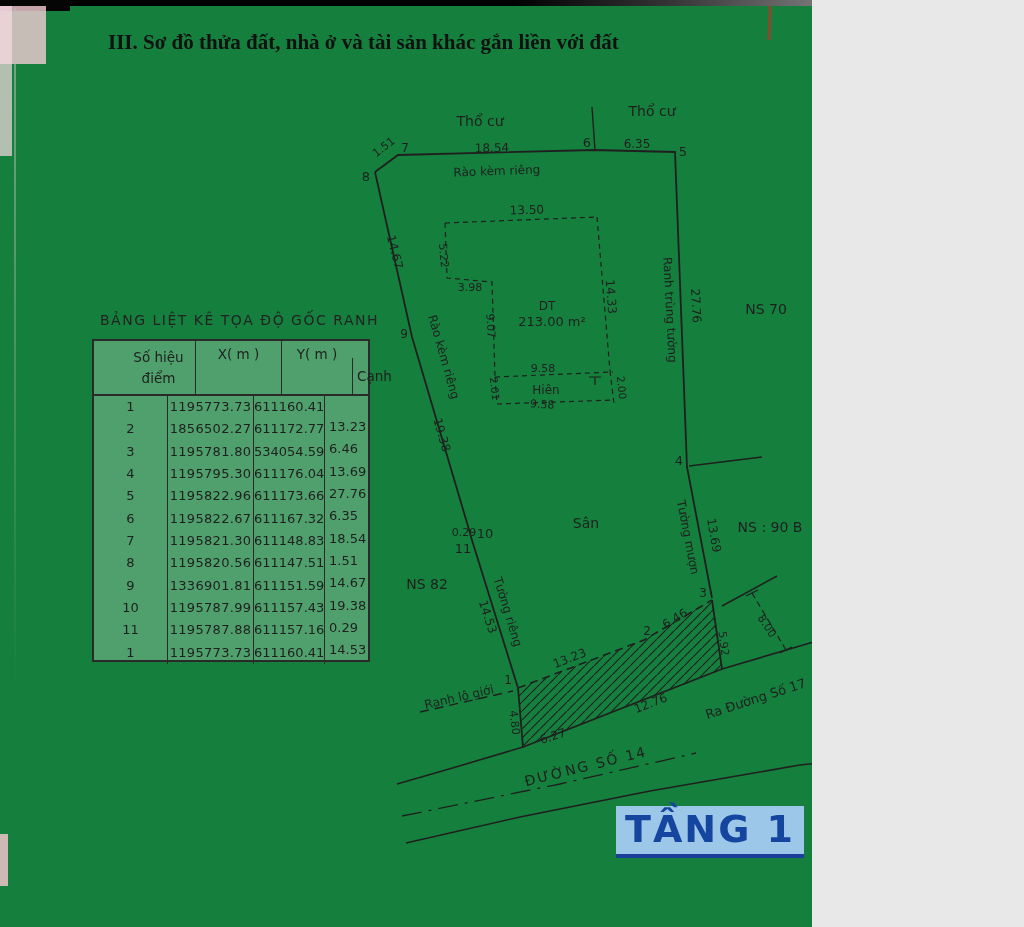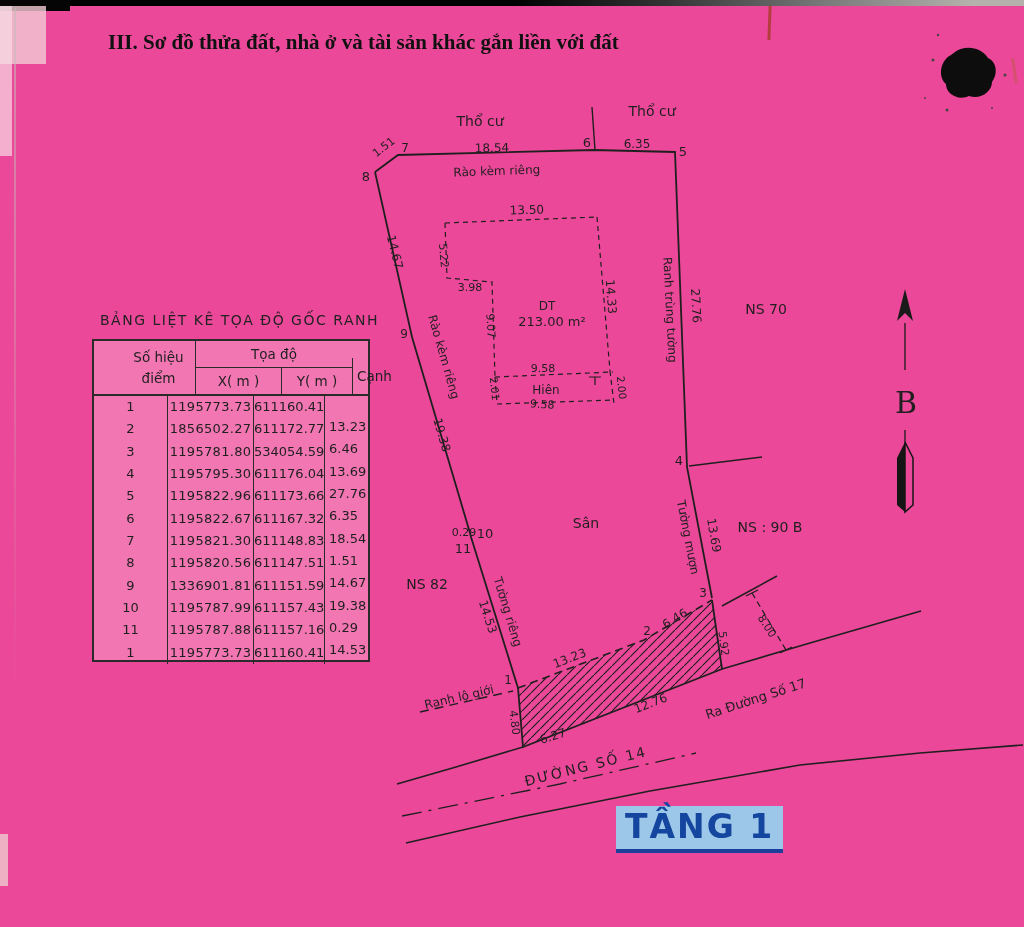--- a/index.html
+++ b/index.html
@@ -1,16 +1,16 @@
 <!DOCTYPE html>
 <html><head>
 <meta charset="utf-8">
 <style>
   html,body{margin:0;padding:0;background:#e8e8e8;}
-  .page{position:relative;width:1024px;height:927px;background:#ec4899;overflow:hidden;
+  .page{position:relative;width:812px;height:927px;background:#15803d;overflow:hidden;
         font-family:"DejaVu Sans",sans-serif;color:#1f1f1f;}
   
   .top-strip{position:absolute;left:0;top:0;width:1024px;height:6px;
     background:linear-gradient(to right,#000 0%,#000 50%,#333 65%,#777 80%,#b5b2ad 95%);}
   .corner-blotch{position:absolute;left:0;top:0;width:70px;height:11px;background:#050505;}
   .left-pink{position:absolute;left:0;top:6px;width:46px;height:58px;background:#f2ccd4;opacity:.8;}
   .left-pink2{position:absolute;left:0;top:6px;width:12px;height:150px;background:#f7dce2;opacity:.7;}
   .crease{position:absolute;left:14px;top:8px;width:2px;height:680px;
     background:linear-gradient(#c2beb8,rgba(194,190,184,0));opacity:.6;}
   .red-dash{position:absolute;left:768px;top:6px;width:3px;height:34px;background:#a63b28;opacity:.8;transform:rotate(2deg);}
@@ -42,21 +42,21 @@
   .canh-item{position:absolute;left:4px;height:22px;line-height:22px;font-size:13px;}
   
   .diagram{position:absolute;left:0;top:0;width:1024px;height:927px;}
   svg text{fill:#1f1f1f;text-anchor:middle;font-family:"DejaVu Sans",sans-serif;}
   .t10{font-size:10.5px;} .t11{font-size:11px;} .t12{font-size:12px;}
   .t13{font-size:13px;} .t14{font-size:14px;}
   .ls2{letter-spacing:2px;}
   .compassB{font-family:"DejaVu Serif","Liberation Serif",serif;font-size:30px;}
   
   .floor-label{position:absolute;left:616px;top:806px;padding:1px 9px 3px 9px;
-    background:#9dc7e9;color:#15469f;font-weight:bold;font-size:33px;letter-spacing:2px;
+    background:#9dc7e9;color:#15469f;font-weight:bold;font-size:38px;letter-spacing:2px;
     border-bottom:4px solid #1c3f9c;font-family:"DejaVu Sans",sans-serif;}
 </style>
 </head>
 <body>
 
 <div class="page">
 
   <div class="top-strip"></div>
   <div class="corner-blotch"></div>
   <div class="left-pink"></div>
@@ -70,21 +70,20 @@
 
   <div class="table-block">
     <div class="tbl-title">BẢNG LIỆT KÊ TỌA ĐỘ GỐC RANH</div>
     <div class="tbl">
       <div class="thead">
         <div class="th th-point">
           <span>Số hiệu</span>
           <span>điểm</span>
         </div>
         <div class="th th-mid">
-          <div class="th-toado">Tọa độ</div>
           <div class="th-xy">
             <div class="th-x">X( m )</div>
             <div class="th-y">Y( m )</div>
           </div>
         </div>
         <div class="th th-canh">Cạnh</div>
       </div>
       <div class="tbody">
         <div class="tr">
             <div class="td td-point">1</div>

